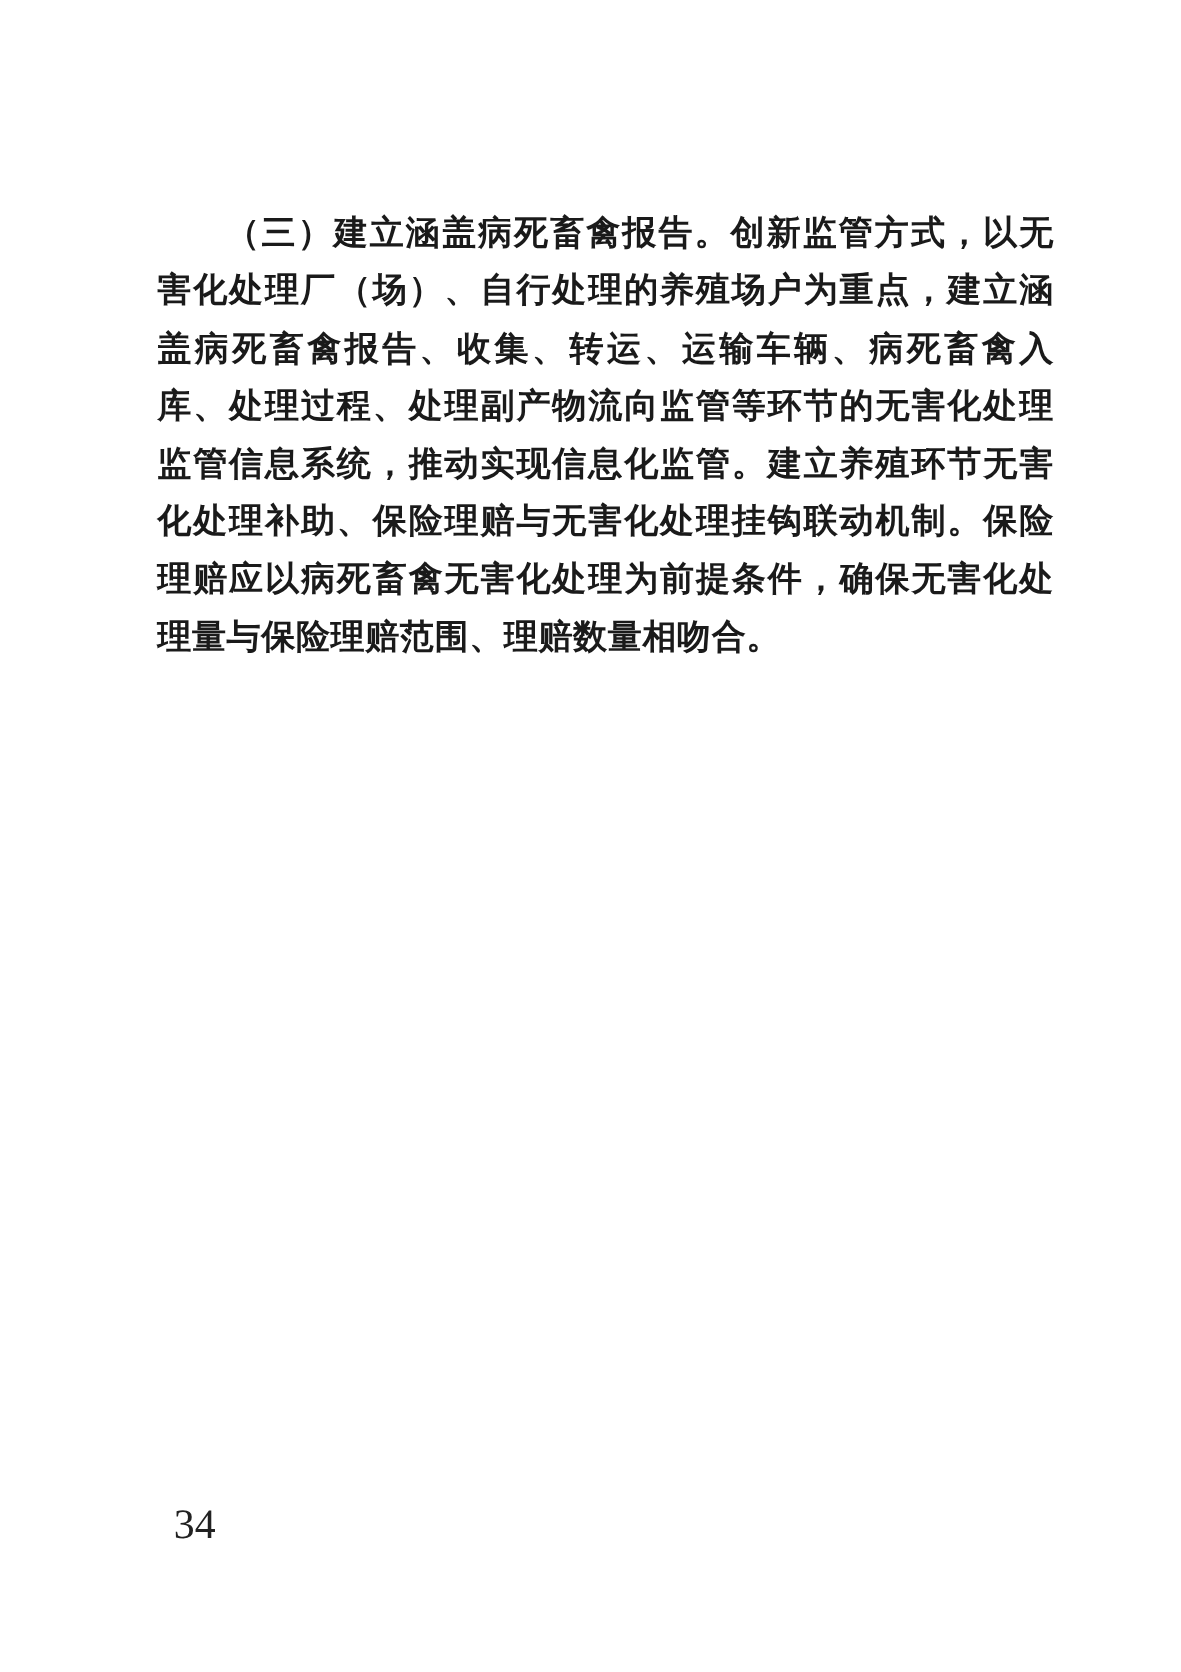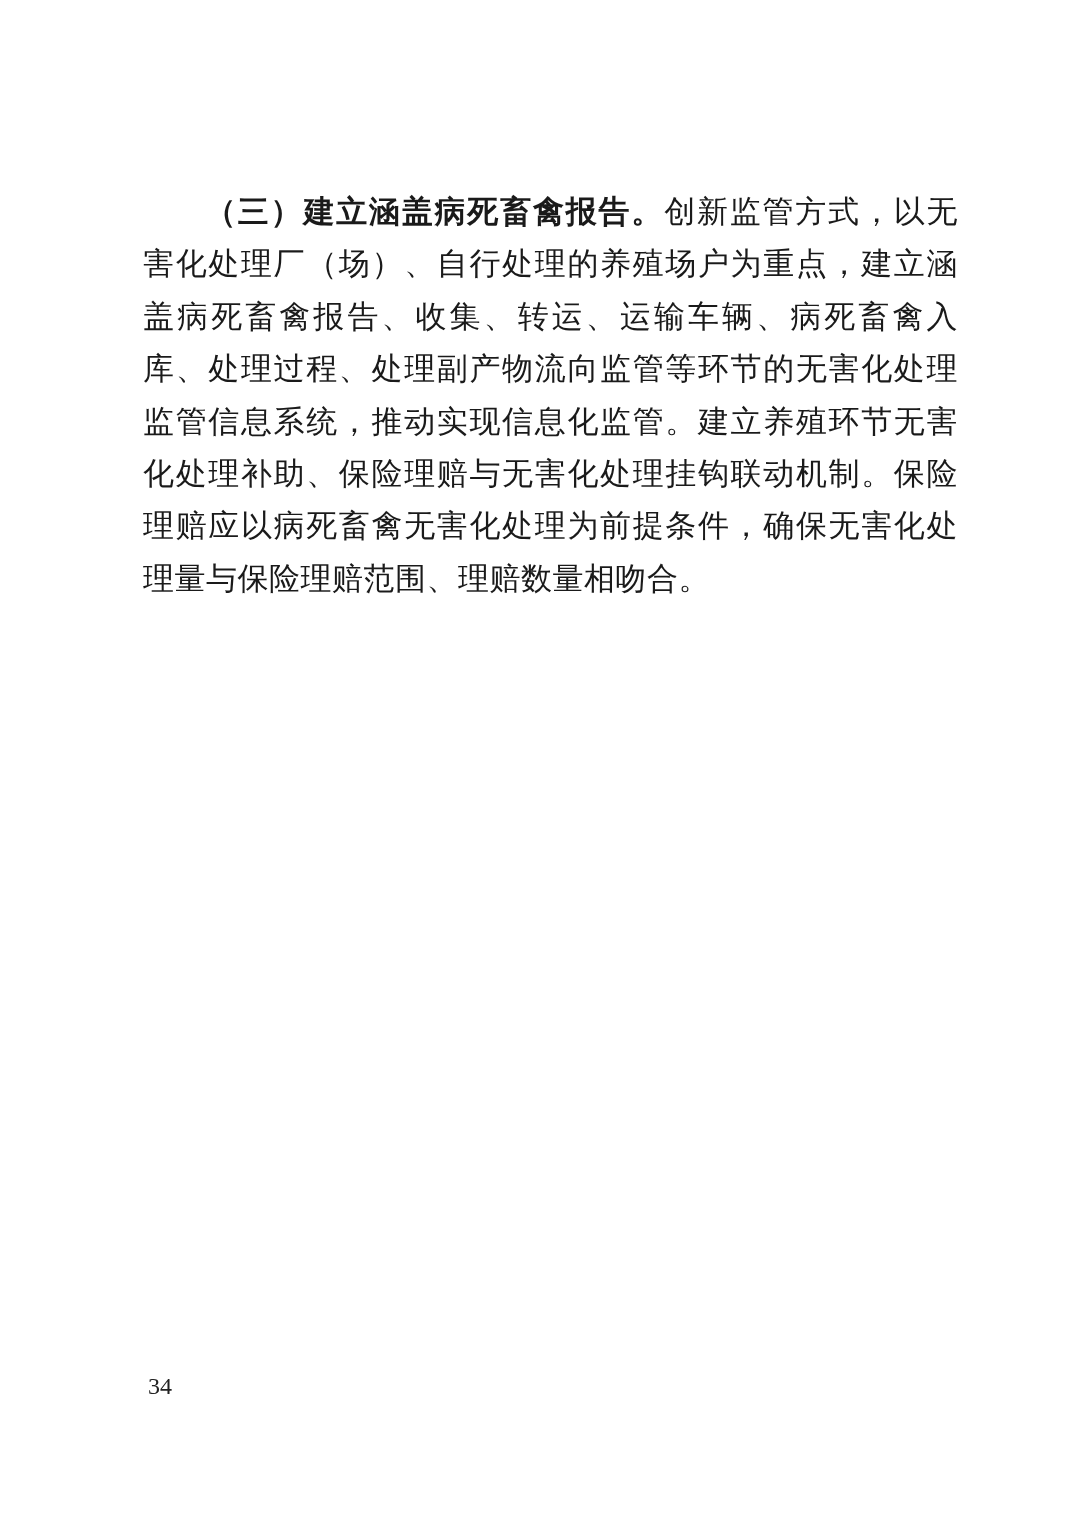--- a/index.html
+++ b/index.html
@@ -30,27 +30,27 @@
     text-justify: inter-ideograph;
     text-align-last: left;
     text-indent: 62px;
     letter-spacing: 0.5px;
     color: #1a1a1a;
   }
   .para-heading {
     font-weight: 700;
   }
   .para-body {
-    font-weight: 400;
+    font-weight: 700;
   }
   .page-number {
     position: absolute;
-    left: 148px;
+    left: 158px;
     top: 1366px;
-    font-size: 24px;
+    font-size: 38px;
     line-height: 40px;
     color: #222222;
     font-family: "Liberation Serif", "DejaVu Serif", serif;
   }
 </style>
 </head>
 <body>
 
 <div class="page">
   <div class="content">

